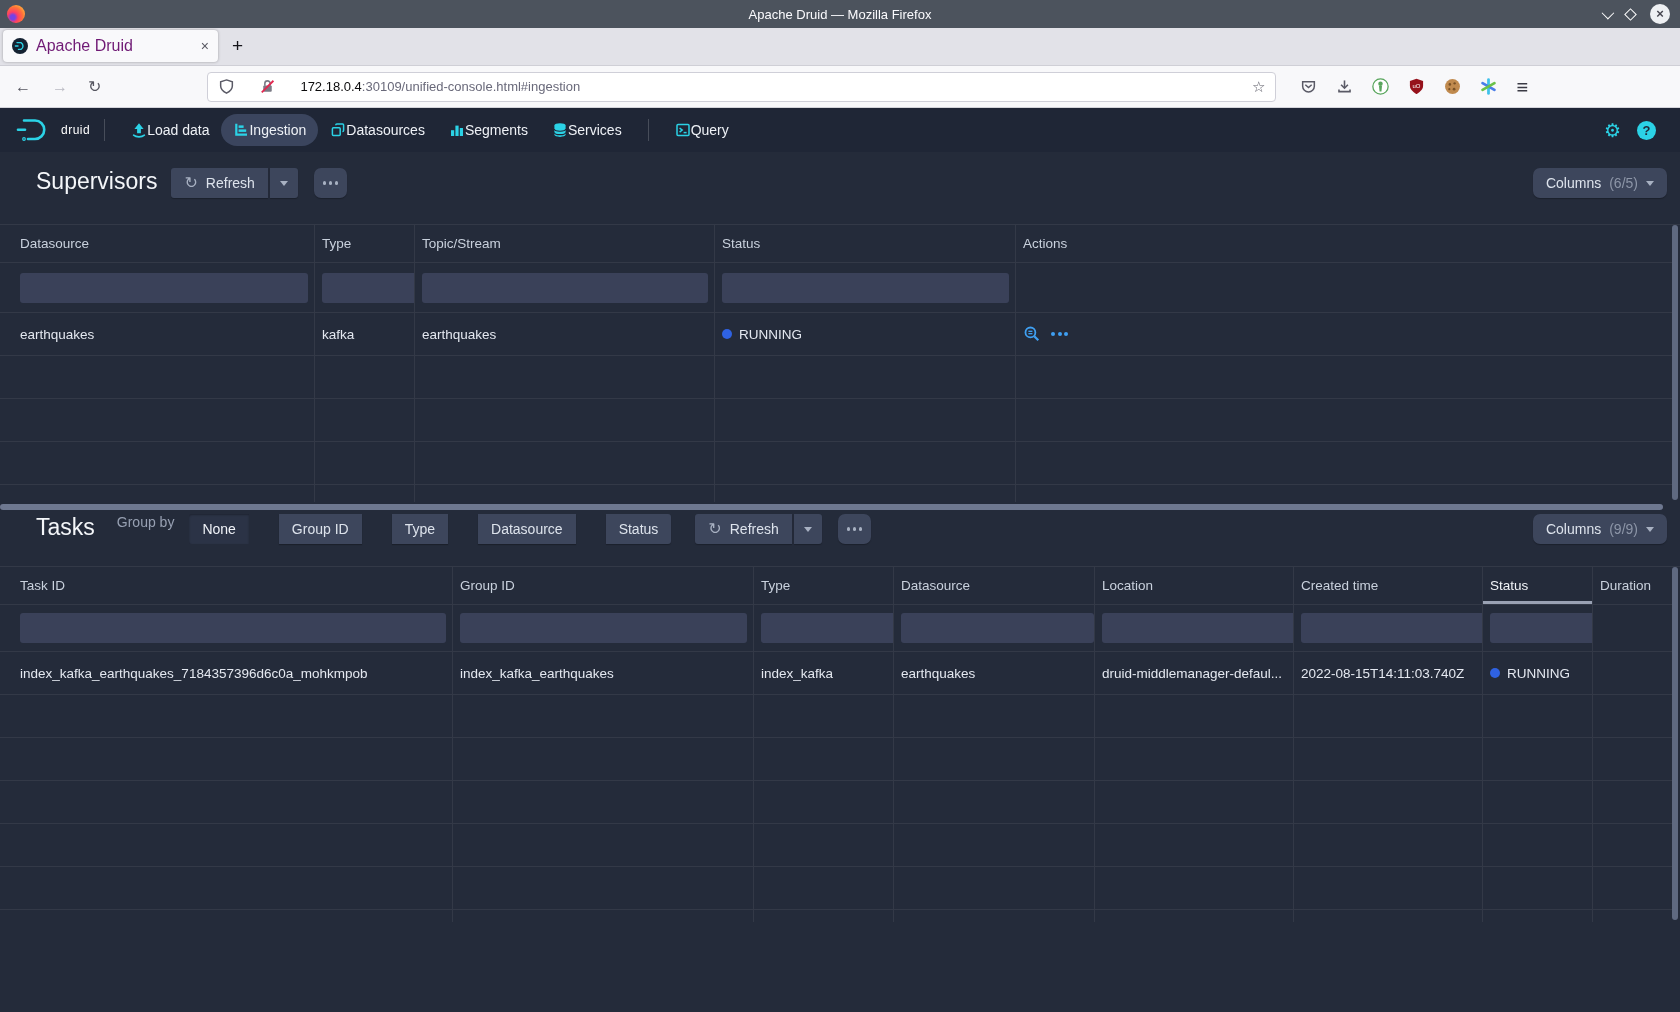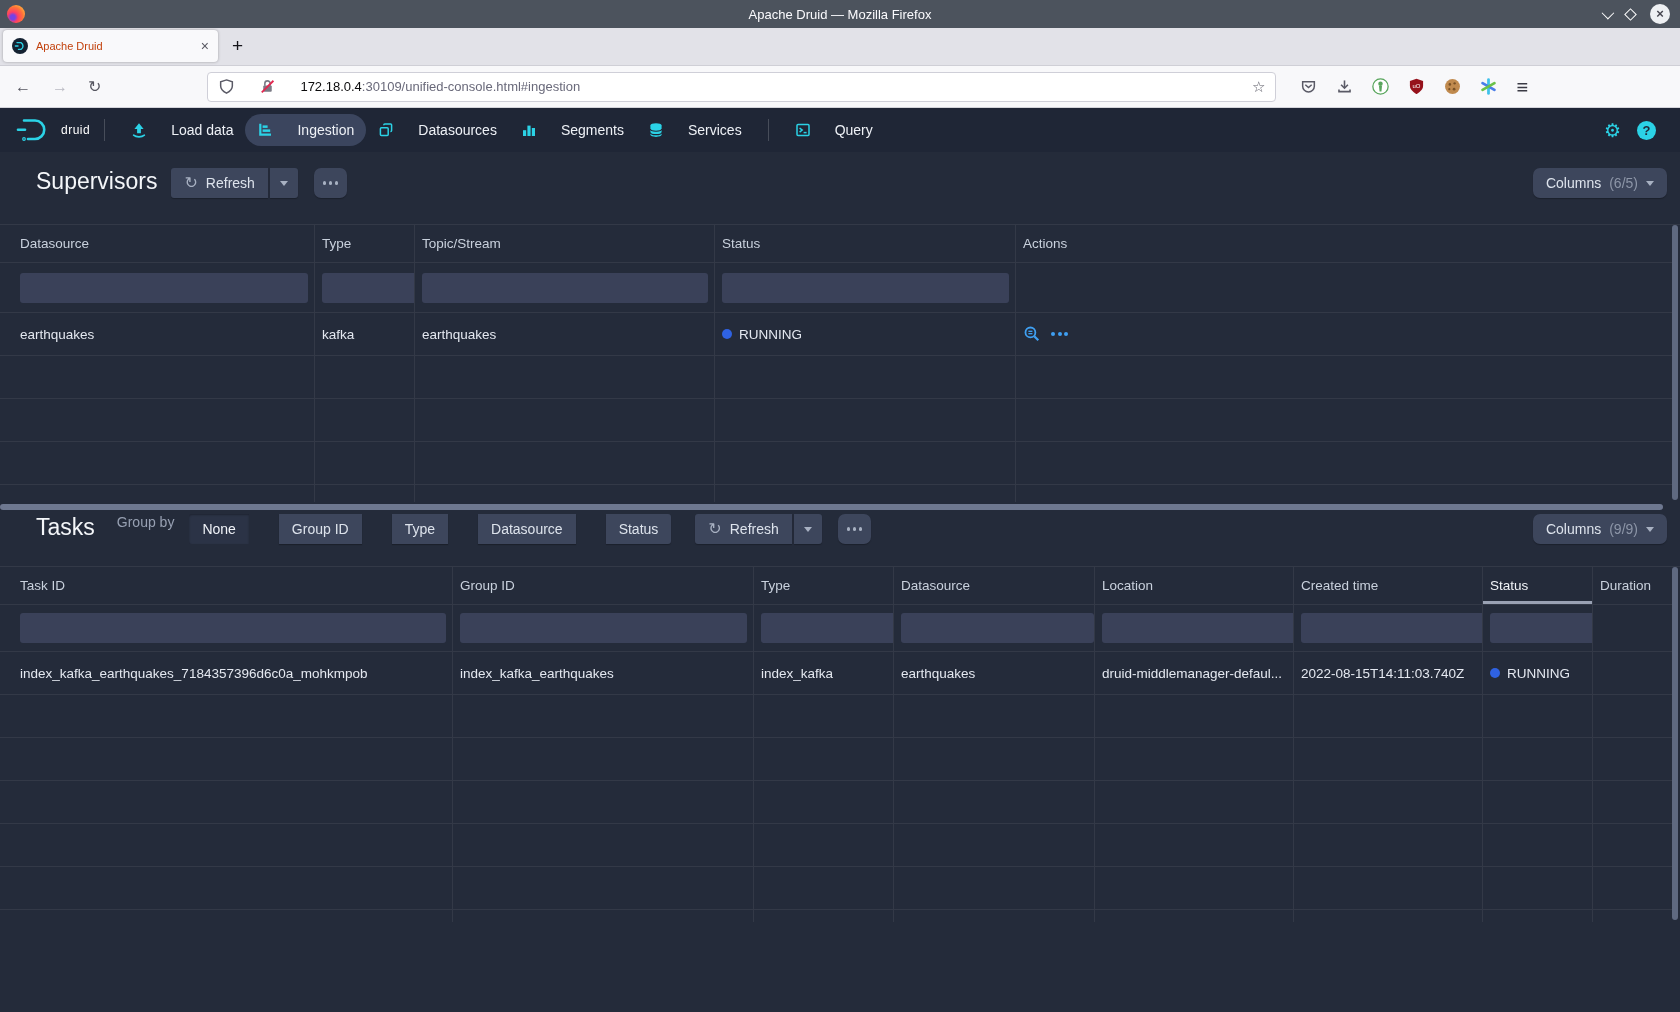--- a/index.html
+++ b/index.html
@@ -13,21 +13,21 @@
   .win-title { position:absolute; left:0; right:0; text-align:center; color:#fbfbfe; font-size:13px; }
   .win-controls { margin-left:auto; display:flex; align-items:center; gap:15px; padding-right:10px; z-index:2; }
   .wc-chevron { width:9px; height:9px; border-right:1.6px solid #fff; border-bottom:1.6px solid #fff; transform:rotate(45deg) translateY(-2px); }
   .wc-diamond { width:9px; height:9px; border:1.6px solid #fff; transform:rotate(45deg); }
   .wc-close { width:20px; height:20px; border-radius:50%; background:#eef0f3; color:#45454f; font-size:13px; line-height:19px; text-align:center; font-weight:bold; }
 
   .tabbar { height:38px; background:#e2e2e8; border-bottom:1px solid #cfcfd6; display:flex; align-items:flex-end; padding-left:3px; }
   .tab { width:215px; height:32px; margin-bottom:3px; background:#f9f9fb; border-radius:4px;
     box-shadow:0 0 3px rgba(0,0,0,.3); display:flex; align-items:center; gap:8px; padding:0 9px; }
   .favicon { width:16px; height:16px; flex:0 0 16px; }
-  .tab-label { flex:1; font-size:11px; color:#c2410c; white-space:nowrap; overflow:hidden; }
+  .tab-label { flex:1; font-size:16px; color:#701a75; white-space:nowrap; overflow:hidden; }
   .tab-close { color:#585862; font-size:14px; line-height:1; }
   .newtab { font-size:19px; color:#15141a; margin:0 0 8px 14px; }
 
   .toolbar { height:42px; background:#f8f8fa; border-bottom:1px solid #d4d4da; display:flex; align-items:center; }
   .nav-glyph { font-size:16px; line-height:1; }
   .g-back { color:#55555f; margin-left:15px; }
   .g-forward { color:#b9b9c2; margin-left:21px; }
   .g-reload { color:#55555f; margin-left:20px; }
   .urlbar { margin-left:106px; width:1069px; height:30px; background:#fff; border:1px solid #cfcfd8; border-radius:4px;
     display:flex; align-items:center; padding:0 10px; gap:24px; }
@@ -39,21 +39,21 @@
   .ticon { width:17px; height:17px; display:block; }
   .g-menu { font-size:20px; font-weight:bold; color:#3a3a44; line-height:1; }
 
   
   :root { --cyan:#2bd2e6; --blue:#3fa0f2; --dot:#2f62e2; --border:rgba(255,255,255,.07);
           --btn:#3d465c; --btnActive:#2b3346; --input:#3a4159; }
   .dnav { height:44px; background:#1f2636; display:flex; align-items:center; padding:0 24px 0 14px; }
   .brand { display:flex; align-items:center; gap:5px; }
   .brand-name { color:#fff; font-size:12px; letter-spacing:.5px; }
   .nav-sep { width:1px; height:22px; background:rgba(255,255,255,.18); margin:0 14px; }
-  .nav-item { display:flex; align-items:center; gap:24px; color:#eef1f6; font-size:14px; padding:0 12px; height:32px; border-radius:16px; }
+  .nav-item { display:flex; align-items:center; gap:0; color:#eef1f6; font-size:14px; padding:0 12px; height:32px; border-radius:16px; }
   .nav-item.active { background:#3b455e; }
   .dnav-right { margin-left:auto; display:flex; align-items:center; gap:16px; }
   .gear { color:var(--cyan); font-size:19px; line-height:1; }
   .help { width:19px; height:19px; border-radius:50%; background:var(--cyan); color:#1f2636; font-size:13px; font-weight:bold; text-align:center; line-height:19px; }
 
   
   .content { height:860px; }
   .view-header { display:flex; align-items:flex-start; height:44px; padding:0 13px 0 16px;margin-left:20px; }
   .vh-sup { margin-top:16px; }
   .vh-task { margin-top:3px; }

